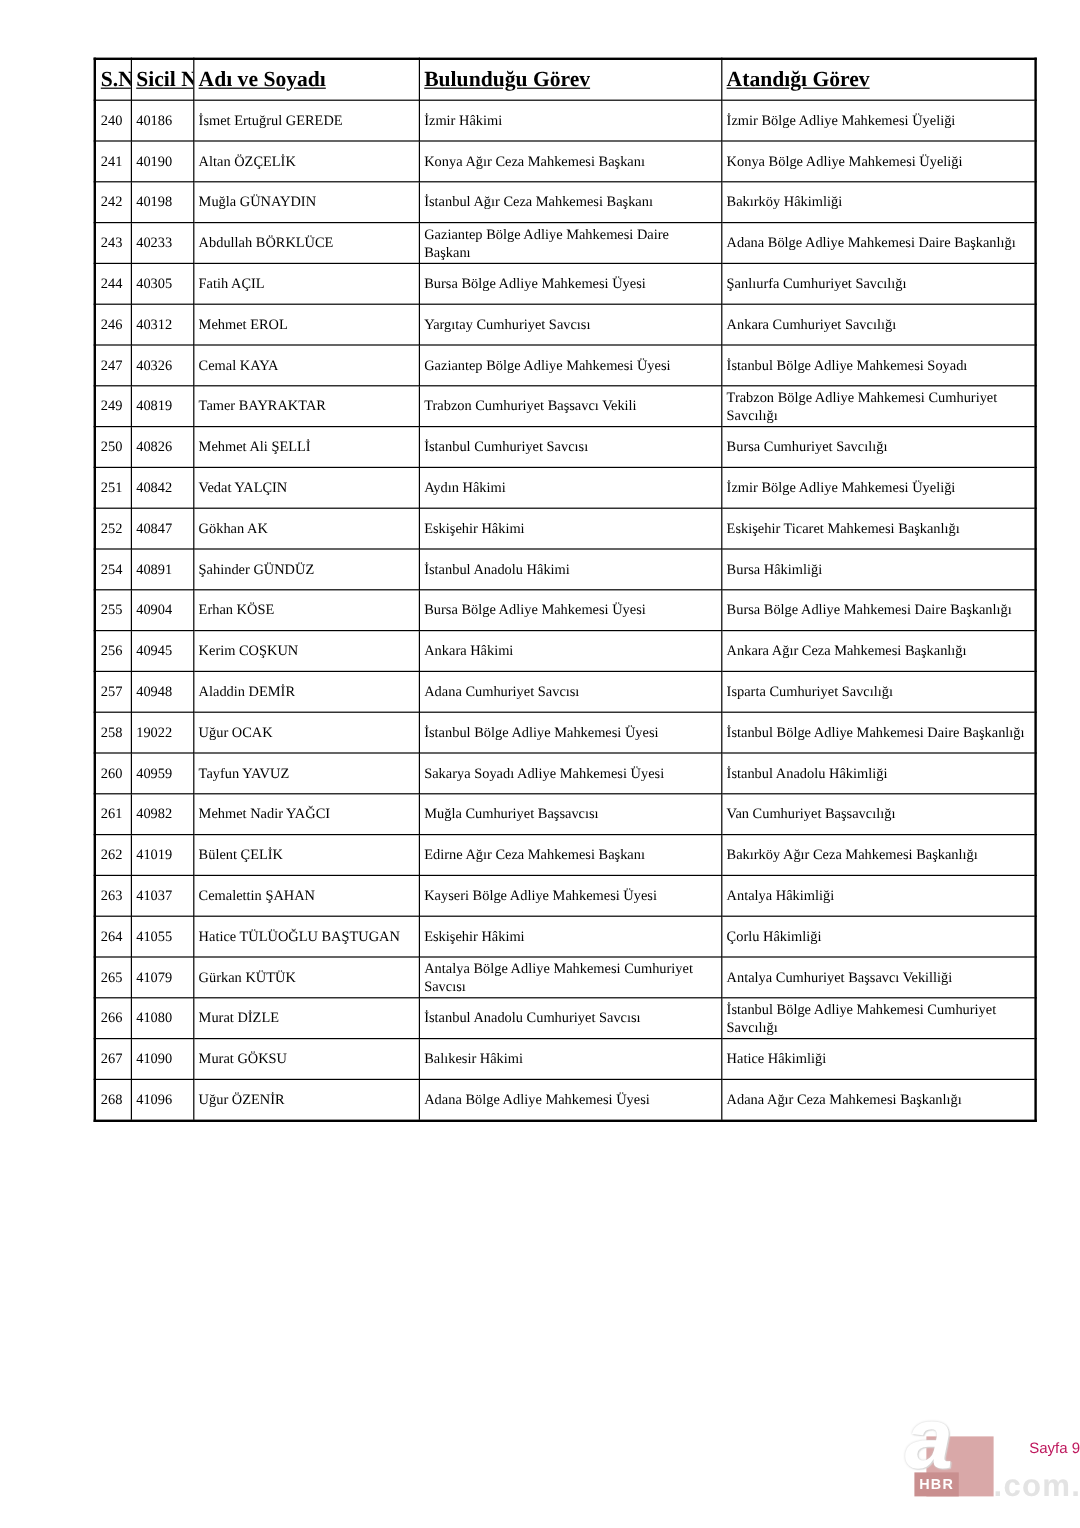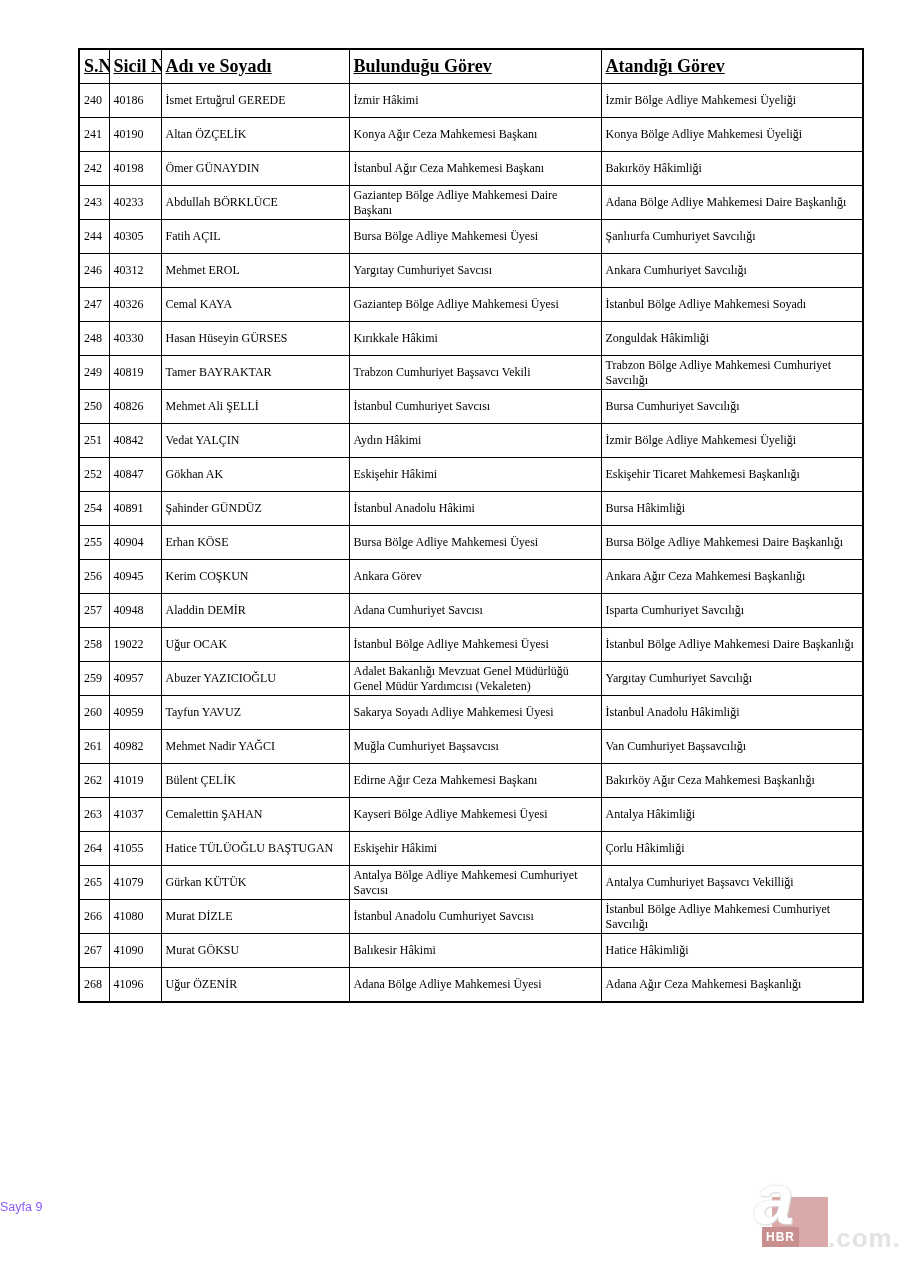--- a/index.html
+++ b/index.html
@@ -46,24 +46,24 @@
     white-space: nowrap;
   }
   table.appointments td {
     height: 31px;
   }
   .footer-page {
     position: absolute;
     top: 1200px;
     left: 0;
     width: 100%;
-    text-align: left;
+    text-align: right;
     font-family: "Liberation Sans", sans-serif;
     font-size: 12.5px;
-    color: #8b5cf6;
+    color: #be185d;
   }
   
   .watermark {
     position: absolute;
     left: 752px;
     top: 1185px;
     width: 148px;
     height: 80px;
     font-family: "Liberation Sans", sans-serif;
   }
@@ -140,21 +140,21 @@
         <tr>
           <td>241</td>
           <td>40190</td>
           <td>Altan ÖZÇELİK</td>
           <td>Konya Ağır Ceza Mahkemesi Başkanı</td>
           <td>Konya Bölge Adliye Mahkemesi Üyeliği</td>
         </tr>
         <tr>
           <td>242</td>
           <td>40198</td>
-          <td>Ömer GÜNAYDIN</td>
+          <td>Muğla GÜNAYDIN</td>
           <td>İstanbul Ağır Ceza Mahkemesi Başkanı</td>
           <td>Bakırköy Hâkimliği</td>
         </tr>
         <tr>
           <td>243</td>
           <td>40233</td>
           <td>Abdullah BÖRKLÜCE</td>
           <td>Gaziantep Bölge Adliye Mahkemesi Daire Başkanı</td>
           <td>Adana Bölge Adliye Mahkemesi Daire Başkanlığı</td>
         </tr>
@@ -171,27 +171,20 @@
           <td>Mehmet EROL</td>
           <td>Yargıtay Cumhuriyet Savcısı</td>
           <td>Ankara Cumhuriyet Savcılığı</td>
         </tr>
         <tr>
           <td>247</td>
           <td>40326</td>
           <td>Cemal KAYA</td>
           <td>Gaziantep Bölge Adliye Mahkemesi Üyesi</td>
           <td>İstanbul Bölge Adliye Mahkemesi Soyadı</td>
-        </tr>
-        <tr>
-          <td>248</td>
-          <td>40330</td>
-          <td>Hasan Hüseyin GÜRSES</td>
-          <td>Kırıkkale Hâkimi</td>
-          <td>Zonguldak Hâkimliği</td>
         </tr>
         <tr>
           <td>249</td>
           <td>40819</td>
           <td>Tamer BAYRAKTAR</td>
           <td>Trabzon Cumhuriyet Başsavcı Vekili</td>
           <td>Trabzon Bölge Adliye Mahkemesi Cumhuriyet
 Savcılığı</td>
         </tr>
         <tr>
@@ -226,44 +219,36 @@
           <td>255</td>
           <td>40904</td>
           <td>Erhan KÖSE</td>
           <td>Bursa Bölge Adliye Mahkemesi Üyesi</td>
           <td>Bursa Bölge Adliye Mahkemesi Daire Başkanlığı</td>
         </tr>
         <tr>
           <td>256</td>
           <td>40945</td>
           <td>Kerim COŞKUN</td>
-          <td>Ankara Görev</td>
+          <td>Ankara Hâkimi</td>
           <td>Ankara Ağır Ceza Mahkemesi Başkanlığı</td>
         </tr>
         <tr>
           <td>257</td>
           <td>40948</td>
           <td>Aladdin DEMİR</td>
           <td>Adana Cumhuriyet Savcısı</td>
           <td>Isparta Cumhuriyet Savcılığı</td>
         </tr>
         <tr>
           <td>258</td>
           <td>19022</td>
           <td>Uğur OCAK</td>
           <td>İstanbul Bölge Adliye Mahkemesi Üyesi</td>
           <td>İstanbul Bölge Adliye Mahkemesi Daire Başkanlığı</td>
-        </tr>
-        <tr>
-          <td>259</td>
-          <td>40957</td>
-          <td>Abuzer YAZICIOĞLU</td>
-          <td>Adalet Bakanlığı Mevzuat Genel Müdürlüğü
-Genel Müdür Yardımcısı (Vekaleten)</td>
-          <td>Yargıtay Cumhuriyet Savcılığı</td>
         </tr>
         <tr>
           <td>260</td>
           <td>40959</td>
           <td>Tayfun YAVUZ</td>
           <td>Sakarya Soyadı Adliye Mahkemesi Üyesi</td>
           <td>İstanbul Anadolu Hâkimliği</td>
         </tr>
         <tr>
           <td>261</td>

